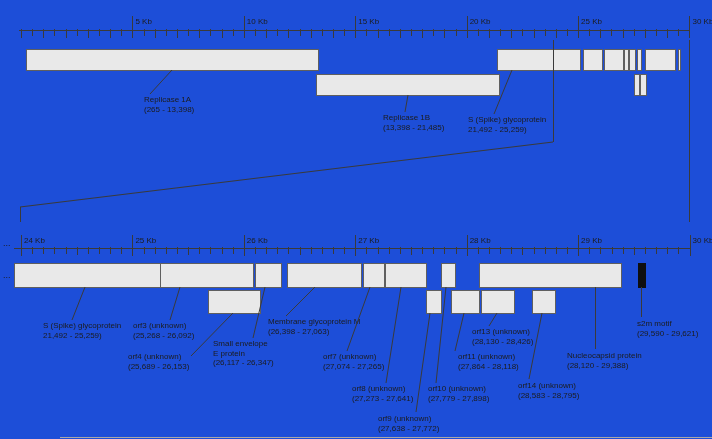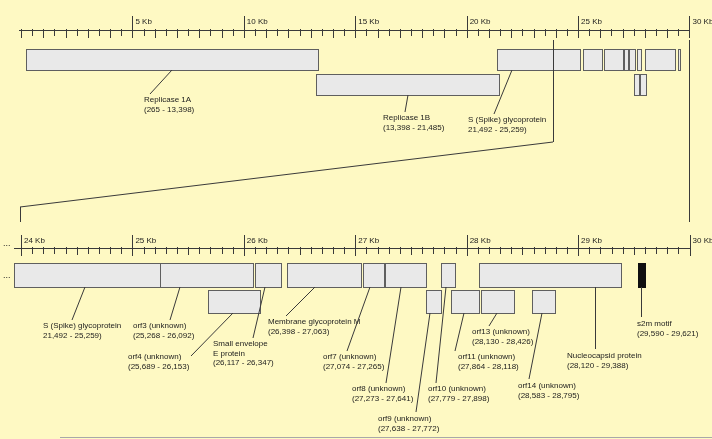--- a/index.html
+++ b/index.html
@@ -1,16 +1,16 @@
 <!DOCTYPE html>
 <html><head>
 <meta charset="utf-8">
 <style>
   html,body{margin:0;padding:0;background:#ffffff;}
-  .stage{position:relative;width:712px;height:439px;background:#fef9c3;overflow:hidden;
+  .stage{position:relative;width:712px;height:439px;background:#1d4ed8;overflow:hidden;
          font-family:"Liberation Sans",sans-serif;}
   svg{display:block}
   svg text{font-family:"Liberation Sans",sans-serif;}
 </style>
 </head>
 <body>
 
 <div class="stage">
   <svg id="diagram-svg" width="712" height="439" viewBox="0 0 712 439">
       <line x1="19" y1="30" x2="690" y2="30" stroke="#3a3a3a" stroke-width="1" shape-rendering="crispEdges"></line>

